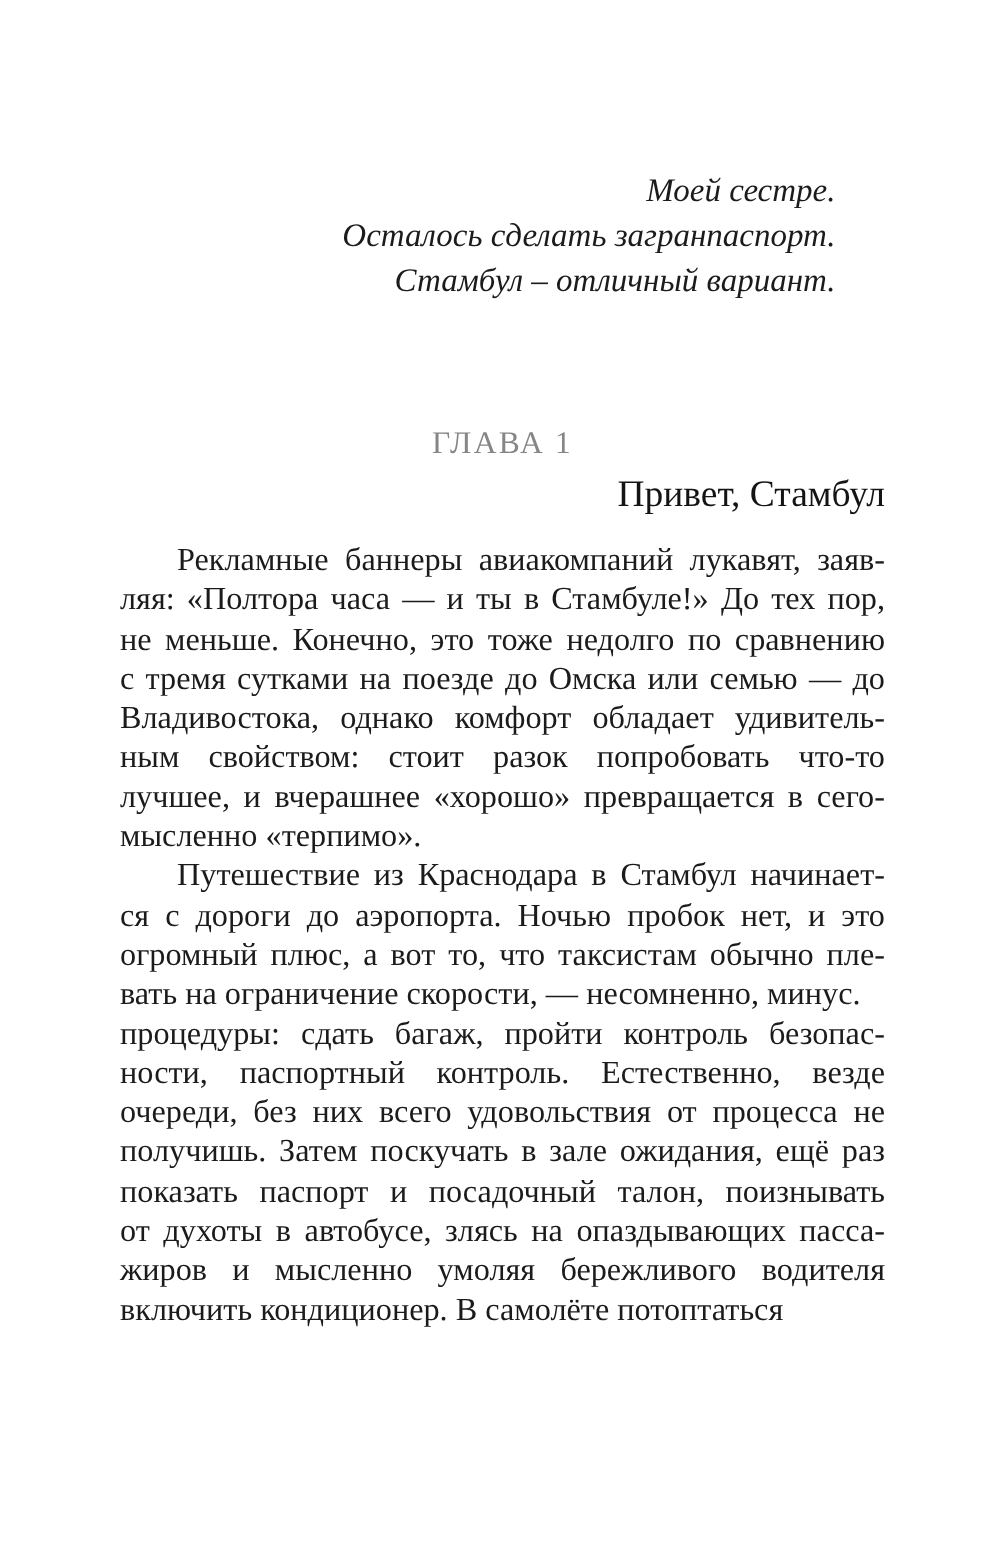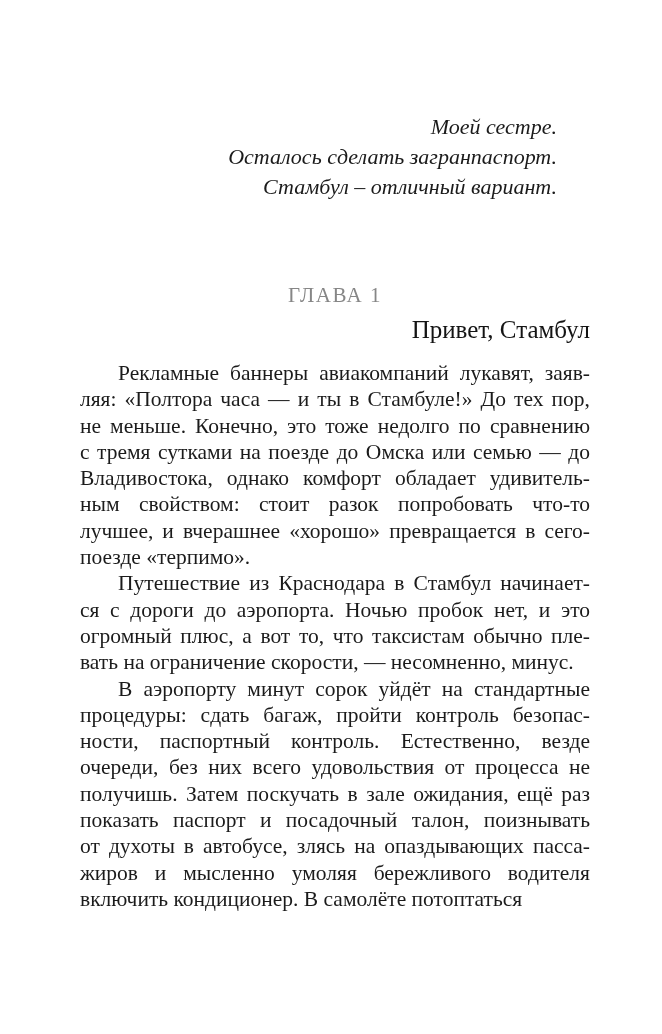--- a/index.html
+++ b/index.html
@@ -81,30 +81,29 @@
 
     <div class="body-text">
         <div class="para">
           <div class="line first">Рекламные баннеры авиакомпаний лукавят, заяв-</div>
           <div class="line">ляя: «Полтора часа — и ты в Стамбуле!» До тех пор,</div>
           <div class="line">не меньше. Конечно, это тоже недолго по сравнению</div>
           <div class="line">с тремя сутками на поезде до Омска или семью — до</div>
           <div class="line">Владивостока, однако комфорт обладает удивитель-</div>
           <div class="line">ным свойством: стоит разок попробовать что-то</div>
           <div class="line">лучшее, и вчерашнее «хорошо» превращается в сего-</div>
-          <div class="line last">поезде «терпимо».</div>
+          <div class="line last">мысленно «терпимо».</div>
         </div>
         <div class="para">
           <div class="line first">Путешествие из Краснодара в Стамбул начинает-</div>
           <div class="line">ся с дороги до аэропорта. Ночью пробок нет, и это</div>
           <div class="line">огромный плюс, а вот то, что таксистам обычно пле-</div>
           <div class="line last">вать на ограничение скорости, — несомненно, минус.</div>
         </div>
         <div class="para">
-          <div class="line first">В аэропорту минут сорок уйдёт на стандартные</div>
           <div class="line">процедуры: сдать багаж, пройти контроль безопас-</div>
           <div class="line">ности, паспортный контроль. Естественно, везде</div>
           <div class="line">очереди, без них всего удовольствия от процесса не</div>
           <div class="line">получишь. Затем поскучать в зале ожидания, ещё раз</div>
           <div class="line">показать паспорт и посадочный талон, поизнывать</div>
           <div class="line">от духоты в автобусе, злясь на опаздывающих пасса-</div>
           <div class="line">жиров и мысленно умоляя бережливого водителя</div>
           <div class="line last">включить кондиционер. В самолёте потоптаться</div>
         </div>
       </div>

